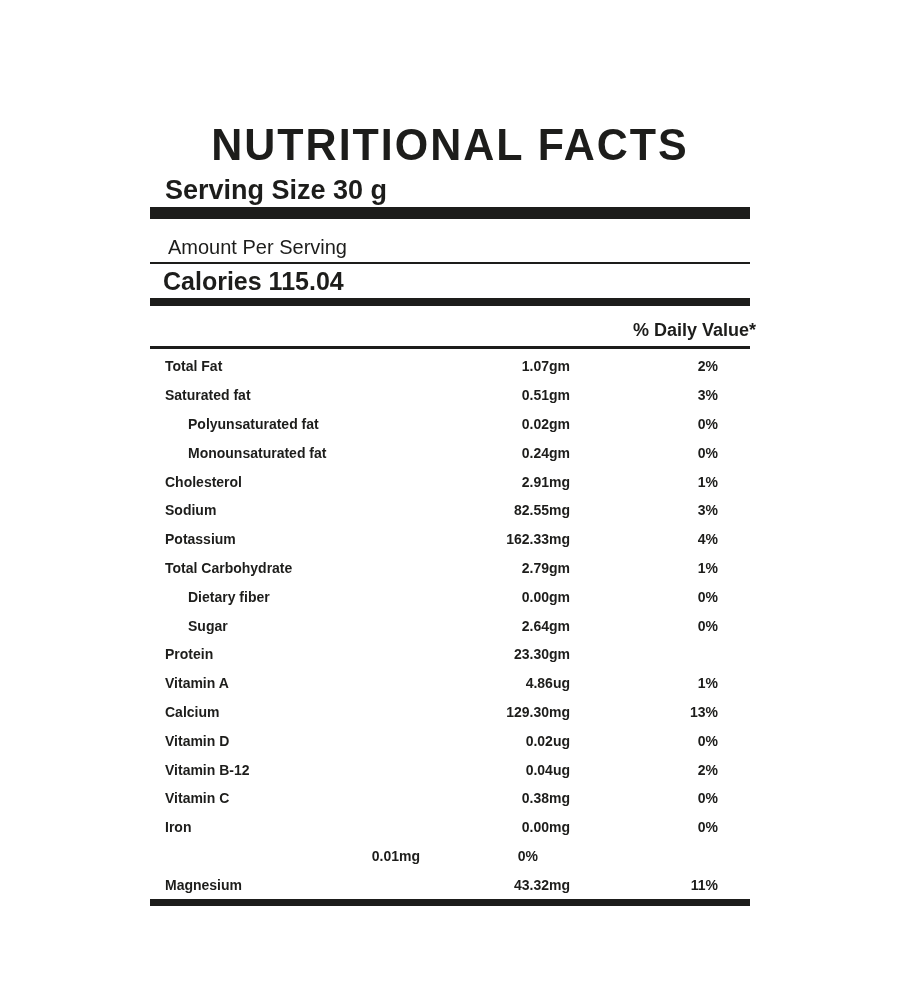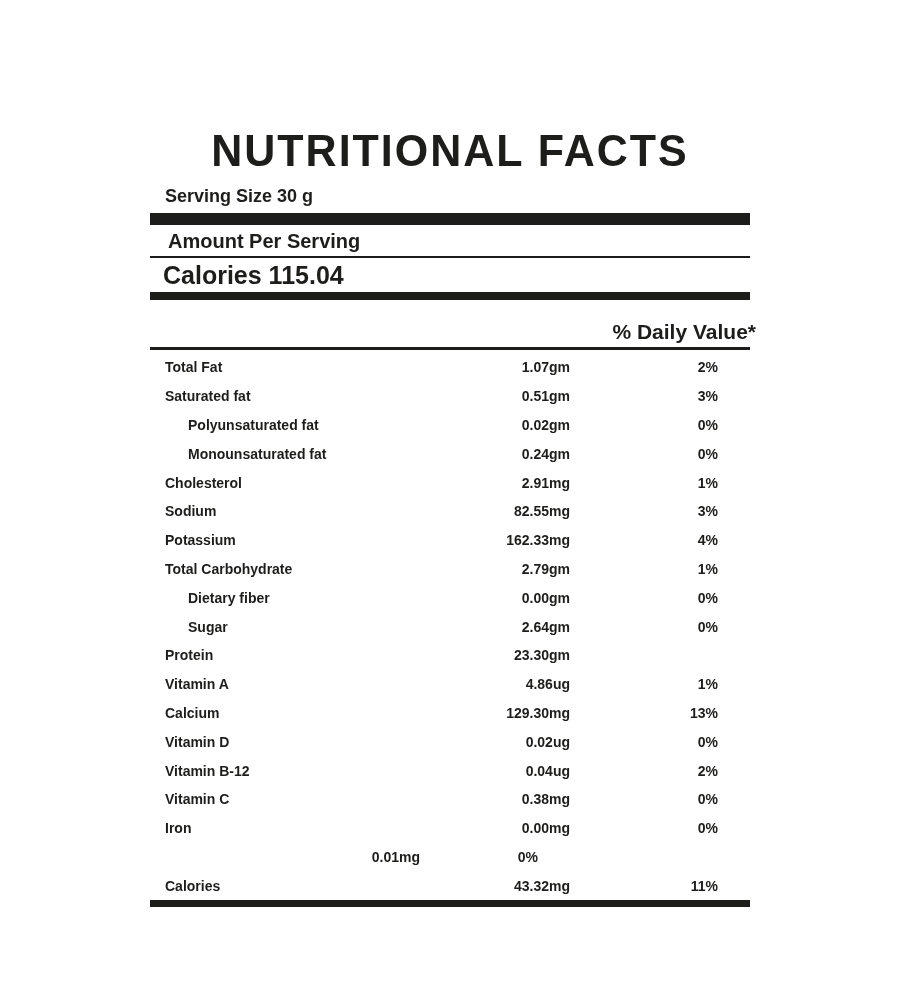--- a/index.html
+++ b/index.html
@@ -7,61 +7,62 @@
     width: 900px;
     height: 1000px;
     background: #ffffff;
     font-family: "Liberation Sans", sans-serif;
     color: #1d1d1b;
     overflow: hidden;
   }
   .label {
     position: absolute;
     left: 150px;
-    top: 126px;
+    top: 120px;
     width: 600px;
   }
   .title {
     text-align: center;
     font-size: 43px;
     font-weight: 900;
     letter-spacing: 2px;
     line-height: 48px;
     transform: scaleY(1.04);
     white-space: nowrap;
   }
   .serving {
-    font-size: 18px;
+    font-size: 27px;
     font-weight: bold;
     padding-left: 15px;
     margin-top: 10px;
     line-height: 25px;
   }
   .bar-thick   { height: 12px; background: #1d1d1b; margin-top: 4px; }
   .bar-medium  { height: 8px;  background: #1d1d1b; }
   .bar-bottom  { height: 7px;  background: #1d1d1b; }
   .line-thin   { height: 2px;  background: #1d1d1b; }
   .line-mid    { height: 3px;  background: #1d1d1b; }
   .amount-serving {
     font-size: 20px;
-    font-weight: bold;
+    font-weight: normal;
     padding: 4px 0 3px 18px;
     line-height: 24px;
+    margin-top: 12px;
   }
   .calories {
     font-size: 25px;
     font-weight: bold;
     padding: 5px 0 4px 13px;
     line-height: 25px;
   }
   .dv-header {
-    font-size: 21px;
+    font-size: 18px;
     font-weight: bold;
     text-align: right;
-    padding: 19px 0 3px 0;
+    padding: 12px 0 3px 0;
     margin-right: -6px;
     line-height: 25px;
   }
   .rows { padding-top: 3px; }
   .row {
     display: grid;
     grid-template-columns: 1fr 150px 180px;
     align-items: center;
     height: 28.8px;
     font-size: 14px;
@@ -196,21 +197,21 @@
     <span class="a">0.00mg</span>
     <span class="p">0%</span>
   </div>
 
   <div class="row">
     <span class="a">0.01mg</span>
     <span class="p">0%</span>
   </div>
 
   <div class="row">
-    <span class="n">Calories</span>
+    <span class="n">Magnesium</span>
     <span class="a">43.32mg</span>
     <span class="p">11%</span>
   </div>
 </div>
 
   <div class="bar-bottom"></div>
 
 </div>
 
 </body></html>

